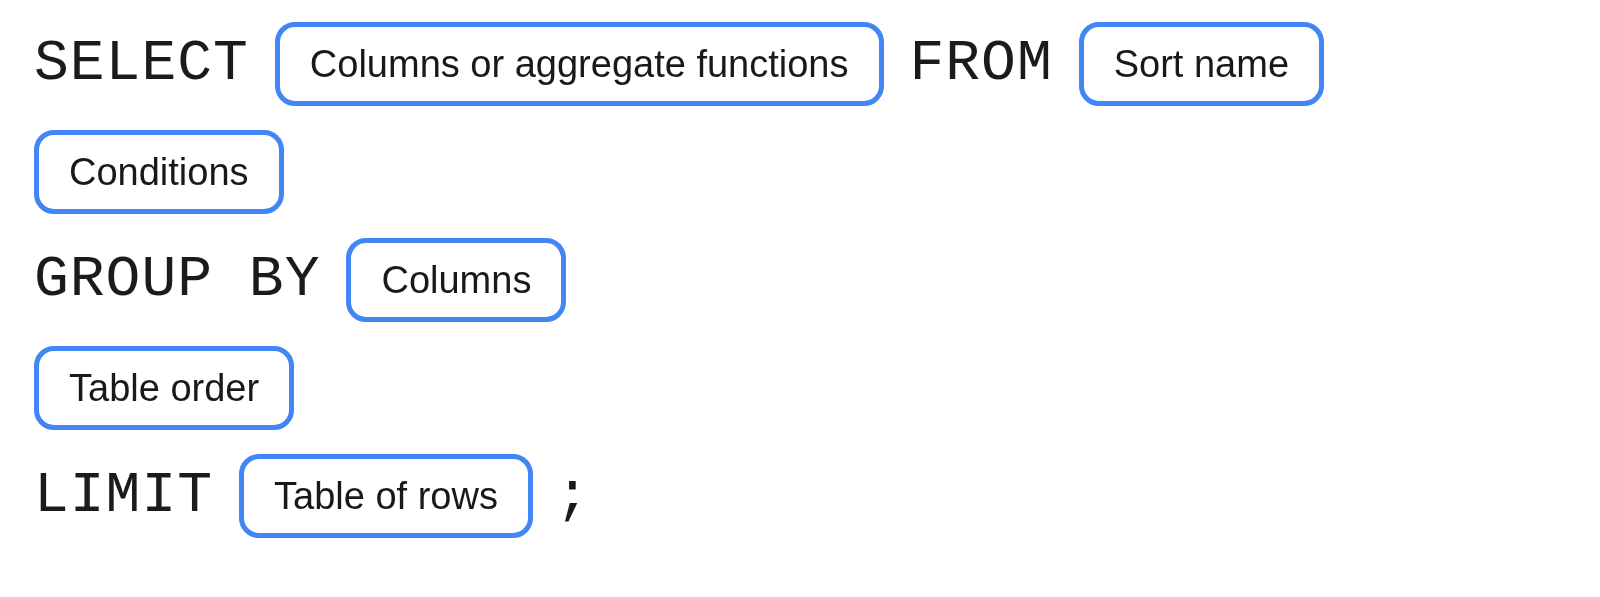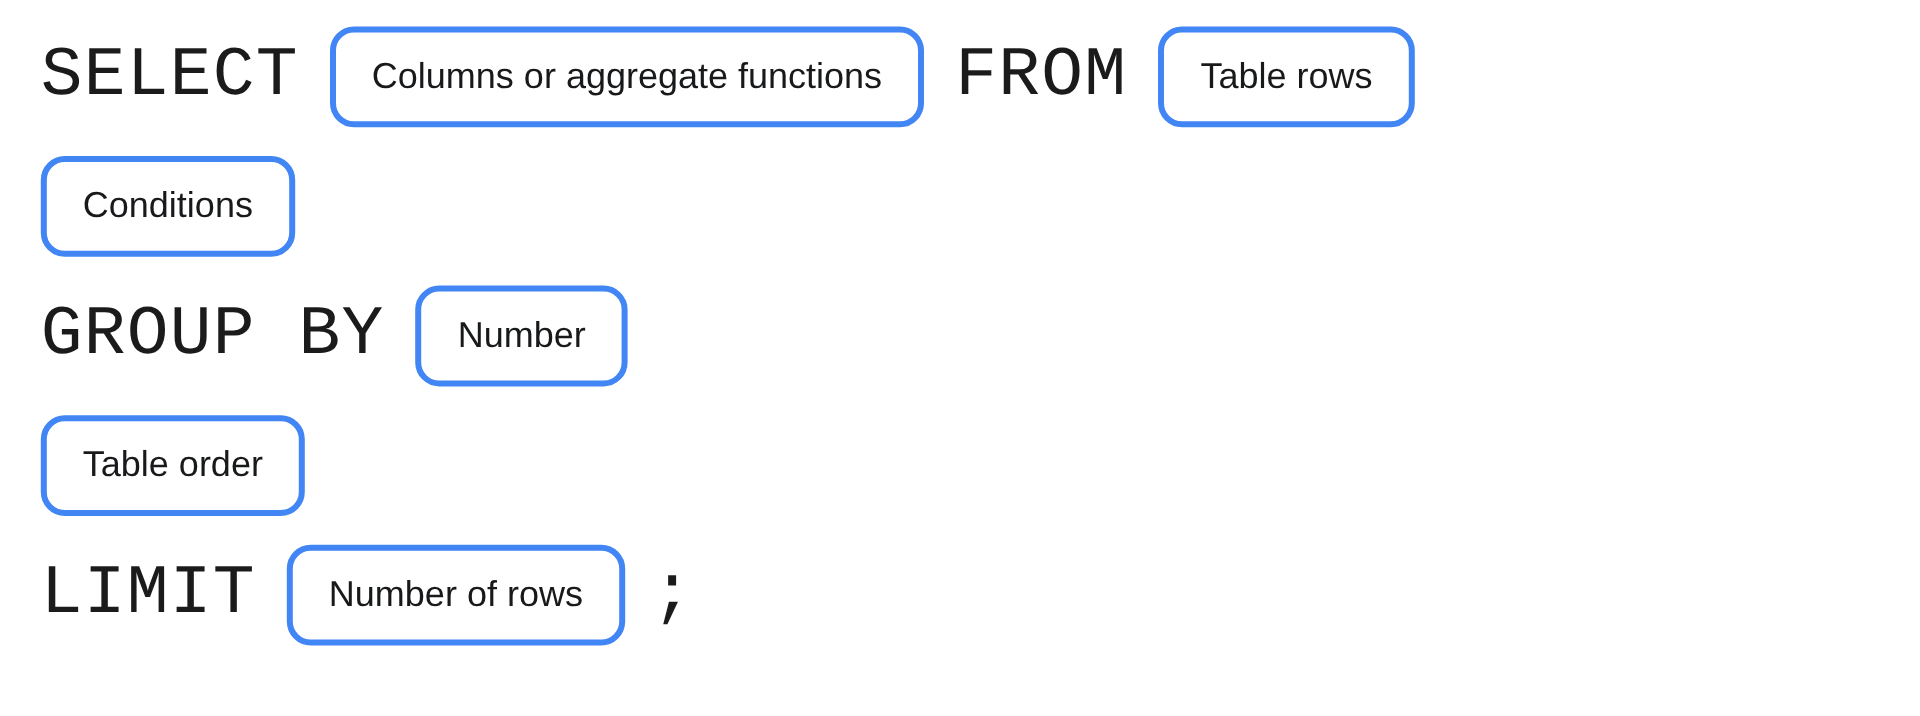--- a/index.html
+++ b/index.html
@@ -39,21 +39,21 @@
     box-sizing: border-box;
     display: inline-flex;
     align-items: center;
     justify-content: center;
     border: 5px solid #4285F4;
     border-radius: 20px;
     background: #ffffff;
     padding: 0 30px;
     height: 84px;
     font-family: "Liberation Sans", sans-serif;
-    font-size: 30px;
+    font-size: 38px;
     font-weight: 500;
     color: #18191b;
     white-space: nowrap;
   }
   .terminator {
     font-family: "Liberation Mono", "DejaVu Sans Mono", monospace;
     font-size: 58px;
     color: #1b1b1b;
     line-height: 1;
     margin-left: -4px;
@@ -61,35 +61,35 @@
 </style>
 </head>
 <body>
 
 <div class="diagram">
 
   <div class="line">
     <span class="kw">SELECT</span>
     <span class="box">Columns or aggregate functions</span>
     <span class="kw">FROM</span>
-    <span class="box">Table rows</span>
+    <span class="box">Sort name</span>
   </div>
 
   <div class="line">
     <span class="box">Conditions</span>
   </div>
 
   <div class="line">
     <span class="kw">GROUP BY</span>
-    <span class="box">Number</span>
+    <span class="box">Columns</span>
   </div>
 
   <div class="line">
     <span class="box">Table order</span>
   </div>
 
   <div class="line">
     <span class="kw">LIMIT</span>
-    <span class="box">Number of rows</span>
+    <span class="box">Table of rows</span>
     <span class="terminator">;</span>
   </div>
 
 </div>
 
 </body></html>

